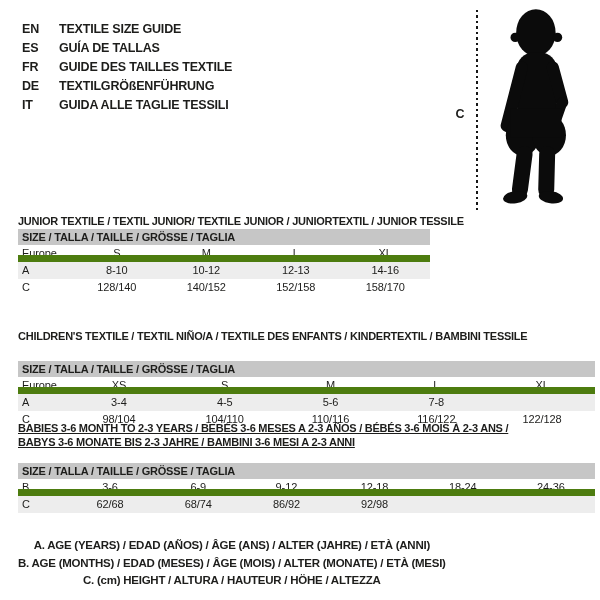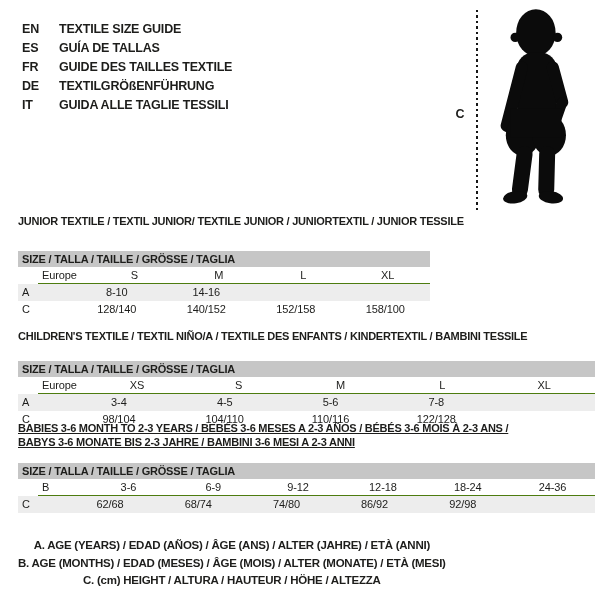--- a/index.html
+++ b/index.html
@@ -24,33 +24,33 @@
   .dotted-line { position:absolute; left:476px; top:10px; width:2px; height:200px;
                  background:repeating-linear-gradient(to bottom,#161616 0 2.5px,transparent 2.5px 5.5px); }
   .baby-svg { position:absolute; left:487px; top:5px; width:94px; height:203px; }
 
   
   .section { position:absolute; left:18px; }
   .section-1 { top:215px; width:412px; }
   .section-2 { top:318px; width:577px; }
   .section-3 { top:422px; width:577px; }
   .section-title { font-size:11px; font-weight:700; letter-spacing:-0.25px; line-height:13.5px; white-space:nowrap; }
-  .section-1 .section-title { margin-bottom:22px; }
+  .section-1 .section-title { margin-bottom:0; }
   .section-2 .section-title { margin-bottom:17px;margin-top:12px; }
   .section-3 .section-title { margin-bottom:14px;text-decoration:underline; }
   .size-bar { height:16px; line-height:16px; background:#c6c6c6; font-size:11px; font-weight:700;
               letter-spacing:-0.2px; padding-left:4px; white-space:nowrap; }
   .t-body { width:100%; }
   .t-row { display:grid; height:17px; line-height:17px; font-size:11px; letter-spacing:-0.1px; }
   .cols5 .t-row { grid-template-columns:54px repeat(4,1fr); }
   .cols6 .t-row { grid-template-columns:48px repeat(5,1fr); }
   .cols7 .t-row { grid-template-columns:48px repeat(6,1fr); }
   .t-row .cell { text-align:center; overflow:hidden; }
   .t-row .cell.label { text-align:left; padding-left:4px; }
-  .t-row:first-child { border-bottom:1px solid #4d7c0f;margin-left:20px; }
+  .t-row:first-child { border-bottom:7px solid #4d7c0f; }
   .t-row:nth-child(2) { background:#ededed; }
 
   
   .legend-block { position:absolute; left:18px; top:537px; }
   .legend-line { font-size:11.5px; font-weight:700; letter-spacing:-0.25px; line-height:17.5px; white-space:nowrap;text-align:center; }
 </style>
 </head>
 <body>
 
 <div class="canvas">
@@ -103,28 +103,30 @@
         <div class="t-row">
           <div class="cell label">Europe</div>
           <div class="cell">S</div>
           <div class="cell">M</div>
           <div class="cell">L</div>
           <div class="cell">XL</div>
         </div>
         <div class="t-row">
           <div class="cell label">A</div>
           <div class="cell">8-10</div>
+          <div class="cell">10-12</div>
+          <div class="cell">12-13</div>
           <div class="cell">14-16</div>
         </div>
         <div class="t-row">
           <div class="cell label">C</div>
           <div class="cell">128/140</div>
           <div class="cell">140/152</div>
           <div class="cell">152/158</div>
-          <div class="cell">158/100</div>
+          <div class="cell">158/170</div>
         </div>
       </div>
   </div>
 
   <div class="section section-2">
     <div class="section-title">
         <div>CHILDREN'S TEXTILE / TEXTIL NIÑO/A / TEXTILE DES ENFANTS / KINDERTEXTIL / BAMBINI TESSILE</div>
       </div>
     <div class="size-bar">SIZE / TALLA / TAILLE / GRÖSSE / TAGLIA</div>
     <div class="t-body cols6">
@@ -141,20 +143,21 @@
           <div class="cell">3-4</div>
           <div class="cell">4-5</div>
           <div class="cell">5-6</div>
           <div class="cell">7-8</div>
         </div>
         <div class="t-row">
           <div class="cell label">C</div>
           <div class="cell">98/104</div>
           <div class="cell">104/110</div>
           <div class="cell">110/116</div>
+          <div class="cell">116/122</div>
           <div class="cell">122/128</div>
         </div>
       </div>
   </div>
 
   <div class="section section-3">
     <div class="section-title">
         <div>BABIES 3-6 MONTH TO 2-3 YEARS / BEBÉS 3-6 MESES A 2-3 AÑOS / BÉBÉS 3-6 MOIS À 2-3 ANS /</div>
         <div>BABYS 3-6 MONATE BIS 2-3 JAHRE / BAMBINI 3-6 MESI A 2-3 ANNI</div>
       </div>
@@ -166,21 +169,20 @@
           <div class="cell">6-9</div>
           <div class="cell">9-12</div>
           <div class="cell">12-18</div>
           <div class="cell">18-24</div>
           <div class="cell">24-36</div>
         </div>
         <div class="t-row">
           <div class="cell label">C</div>
           <div class="cell">62/68</div>
           <div class="cell">68/74</div>
-          <div class="cell">74/80</div>
           <div class="cell">86/92</div>
           <div class="cell">92/98</div>
         </div>
       </div>
   </div>
 
   <div class="legend-block">
     <div class="legend-line">A. AGE (YEARS) / EDAD (AÑOS) / ÂGE (ANS) / ALTER (JAHRE) / ETÀ (ANNI)</div>
     <div class="legend-line">B. AGE (MONTHS) / EDAD (MESES) / ÂGE (MOIS) / ALTER (MONATE) / ETÀ (MESI)</div>
     <div class="legend-line">C. (cm) HEIGHT / ALTURA / HAUTEUR / HÖHE / ALTEZZA</div>

